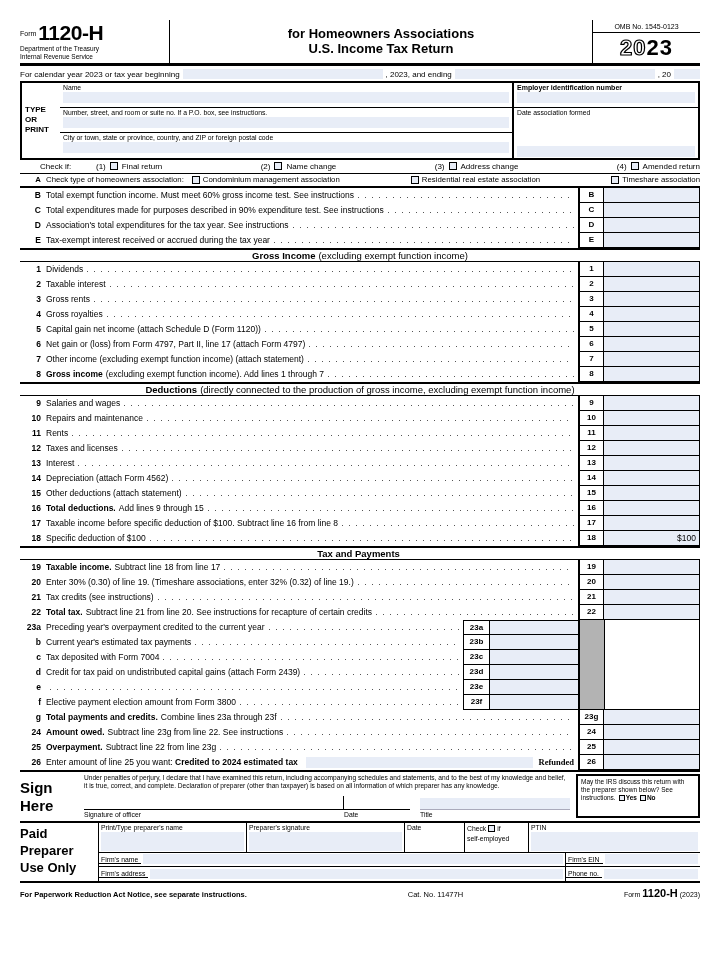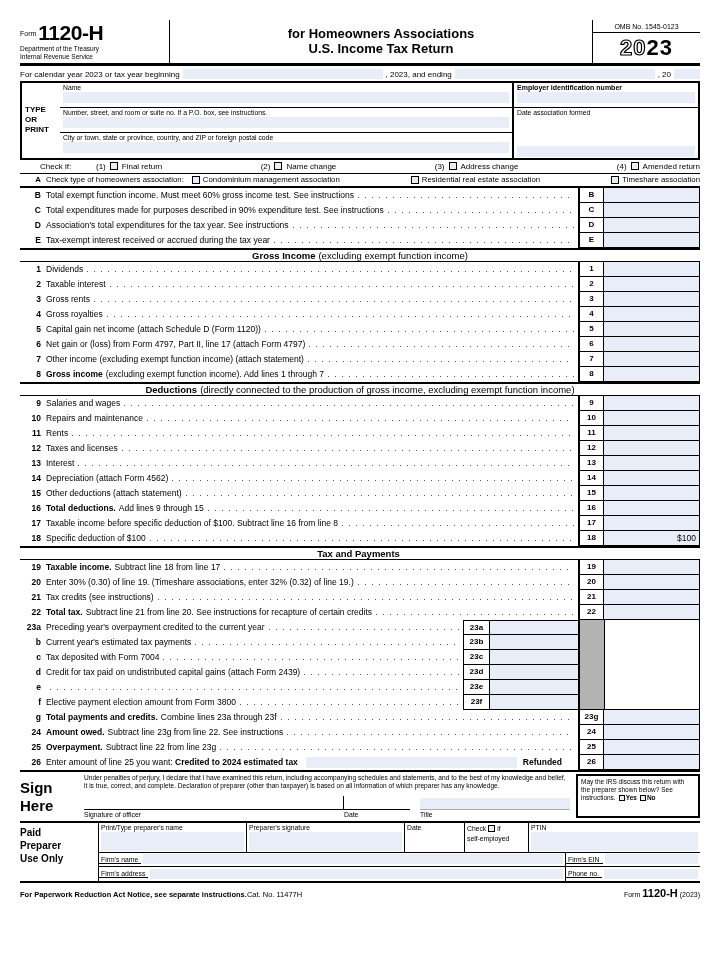--- a/index.html
+++ b/index.html
@@ -85,21 +85,21 @@
   [data-repeat="tax23_lines"] .row:last-child .rblank { border-bottom:1px solid #000; }
 
   
   .band { display:flex; justify-content:center; align-items:center; height:14px;
           border-top:2.5px solid #000; border-bottom:1.5px solid #000; font-size:9.5px; }
   .band .bp { font-weight:bold; }
   .band span { font-weight:normal;text-align:right; }
 
   
   .row26 .inline-fld { flex:1; background:#e8edf7; margin:2px 6px 2px 8px; }
-  .row26 .ref { font-weight:bold; line-height:15px; margin-right:16px; }
+  .row26 .ref { font-weight:bold; line-height:15px; margin-right:4px;font-family:Liberation Serif, serif; }
 
   
   .sign { display:flex; border-top:2.5px solid #000; border-bottom:2.5px solid #000; padding:2px 0 3px; }
   .sign-lbl { width:64px; font-size:15px; font-weight:bold; line-height:1.25; padding-top:5px; }
   .sign-main { flex:1; display:flex; flex-direction:column; min-width:0; }
   .perjury { font-size:6.6px; line-height:1.3; padding-right:4px; }
   .sigrow { display:flex; align-items:flex-end; margin-top:3px; }
   .sigcol { display:flex; flex-direction:column; }
   .sig-line { height:16px; border-bottom:1px solid #000; position:relative; }
   .tick { position:absolute; right:0; bottom:0; height:13px; border-left:1.2px solid #000; }
@@ -108,39 +108,39 @@
   .col-date { width:66px; }
   .col-title { width:150px; margin-left:10px; }
   .title-fld { height:12px; background:#e8edf7; margin-top:4px; border-bottom:1px solid #aab; }
   .discuss { width:124px; flex:0 0 auto; border:2px solid #000; margin-left:6px; padding:2px 3px;
              font-size:6.5px; line-height:1.3; }
   .discuss .opt { font-weight:bold; white-space:nowrap; }
   .discuss .cb { width:6px; height:6px; vertical-align:-1px; margin:0 1px 0 3px; }
 
   
   .prep { display:flex; border-bottom:2.5px solid #000; }
-  .prep-lbl { width:78px; font-size:10px; font-weight:bold; line-height:1.3; padding-top:3px; }
+  .prep-lbl { width:78px; font-size:13px; font-weight:bold; line-height:1.3; padding-top:3px; }
   .prep-main { flex:1; border-left:1px solid #000; display:flex; flex-direction:column; }
   .prow1 { display:flex; border-bottom:1px solid #000; height:30px; }
   .pcell { border-right:1px solid #000; padding:1px 2px; font-size:6.8px; display:flex; flex-direction:column; }
   .pcell:last-child { border-right:none; }
   .pcell .pfld { flex:1; background:#e8edf7; margin-top:1px; }
   .pc-name { width:148px; } .pc-sig { width:158px; } .pc-date { width:60px; }
   .pc-check { width:64px; line-height:1.5; } .pc-ptin { flex:1; }
   .pc-check .cb { width:7px; height:7px; vertical-align:-1px; margin:0 2px; }
   .prow { display:flex; align-items:center; border-bottom:1px solid #000; height:14px; font-size:6.8px; }
   .prow:last-child { border-bottom:none; }
   .prow .lab { padding:0 3px 0 2px; white-space:nowrap; border-bottom:1px solid #000; margin-bottom:-1px; }
   .prow .pfill { flex:1; background:#e8edf7; height:10px; margin:0 2px; }
   .prow .rcell { width:135px; border-left:1px solid #000; display:flex; align-items:center; height:100%; }
 
   
   .foot { display:flex; align-items:baseline; padding-top:4px; font-size:7.5px; }
   .foot .notice { font-weight:bold; }
-  .foot .cat { flex:1; text-align:left; }
+  .foot .cat { flex:1; text-align:center; }
   .foot .fw { font-size:7px; } .foot .fn { font-size:11px; font-weight:bold; margin:0 2px; }
 </style>
 </head>
 <body>
 
 <div class="page">
 
   <div class="hdr">
     <div class="hdr-left">
       <div class="formline">

